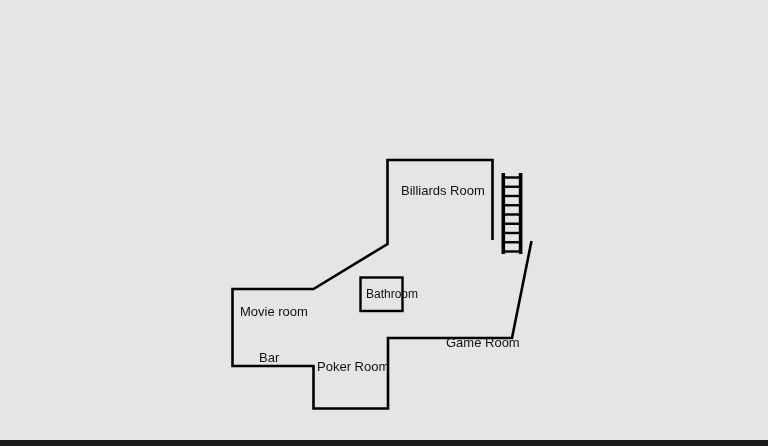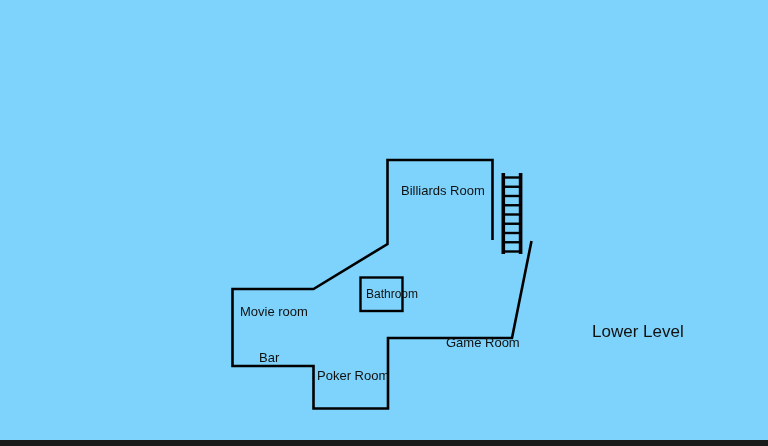--- a/index.html
+++ b/index.html
@@ -4,41 +4,41 @@
 <style>
   html, body {
     margin: 0;
     padding: 0;
     background: #ffffff;
   }
   #canvas {
     position: relative;
     width: 768px;
     height: 446px;
-    background: #7dd3fc;
+    background: #e5e5e5;
     overflow: hidden;
     font-family: "Liberation Sans", sans-serif;
   }
   #plan-svg {
     position: absolute;
     left: 0;
     top: 0;
   }
   .room-label {
     position: absolute;
     color: #111111;
     font-size: 13px;
     line-height: 1;
     white-space: nowrap;
   }
   .label-billiards { left: 401px; top: 184px; }
   .label-movie     { left: 240px; top: 305px; }
   .label-game      { left: 446px; top: 305px; margin-top: 31px; }
   .label-bar       { left: 259px; top: 351px; }
-  .label-poker     { left: 317px; top: 369px; text-align: right; }
+  .label-poker     { left: 317px; top: 360px; text-align: right; }
   .label-bathroom  { left: 366px; top: 288px; font-size: 12px; }
   .level-title {
     position: absolute;
     left: 592px;
     top: 323px;
     color: #111111;
     font-size: 17px;
     line-height: 1;
     white-space: nowrap;
   }
@@ -81,17 +81,16 @@
     </g>
   </svg>
 
   <span class="room-label label-billiards">Billiards Room</span>
   <span class="room-label label-bathroom">Bathroom</span>
   <span class="room-label label-movie">Movie room</span>
   <span class="room-label label-game">Game Room</span>
   <span class="room-label label-bar">Bar</span>
   <span class="room-label label-poker">Poker Room</span>
 
-  <span class="level-title">Lower Level</span>
 
   <div class="bottom-bar"></div>
 
 </div>
 
 </body></html>

